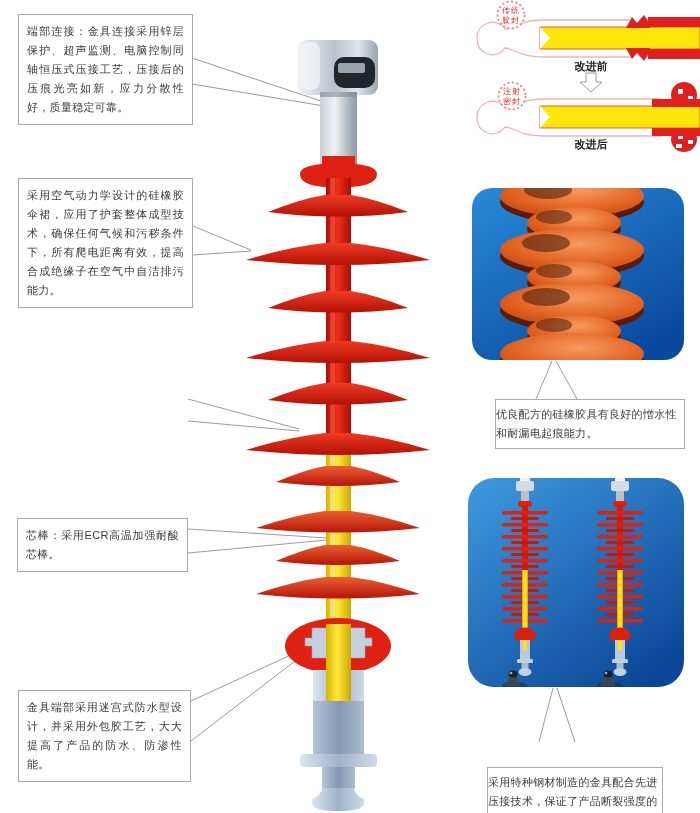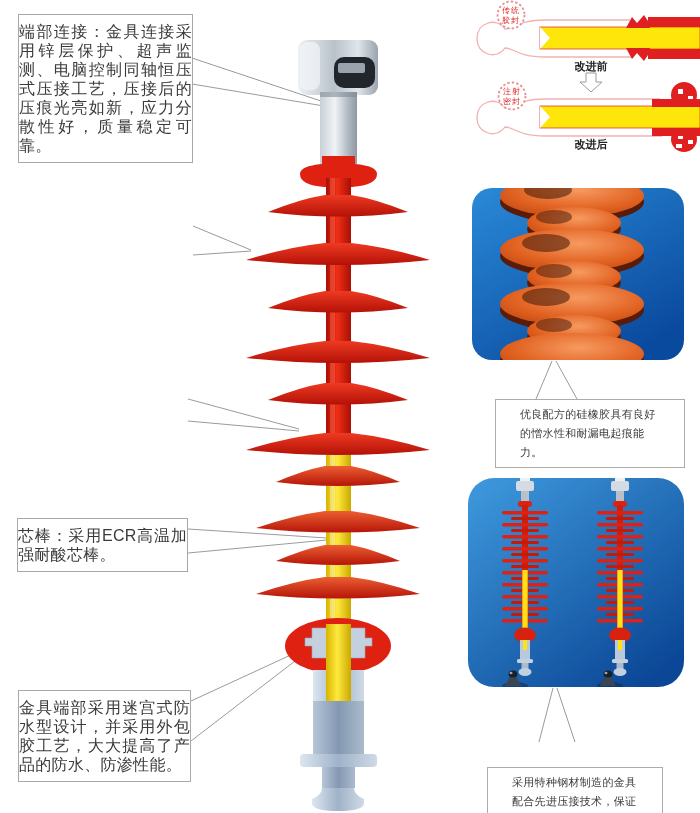--- a/index.html
+++ b/index.html
@@ -1,24 +1,24 @@
 <!DOCTYPE html>
 <html><head>
 <meta charset="utf-8">
 <style>
   html,body{margin:0;padding:0;background:#fff;}
   body{width:700px;height:813px;overflow:hidden;
        font-family:"Liberation Sans", sans-serif;}
   .stage{position:relative;width:620px;height:813px;background:#fff;}
   .overlay{position:absolute;left:0;top:0;z-index:1;}
   .callout{position:absolute;z-index:2;box-sizing:border-box;background:#fff;
-           border:1px solid #a8a8a8;padding:7px 0;font-size:16px;line-height:19px;
+           border:1px solid #a8a8a8;padding:7px 8px;font-size:11px;line-height:19px;
            color:#3a3a3a;letter-spacing:.3px;text-align:justify;}
   .caption{position:absolute;z-index:2;box-sizing:border-box;background:#fff;
-           border:1px solid #ababab;padding:5px 24px;font-size:11px;line-height:19px;
+           border:1px solid #ababab;padding:5px 0;font-size:11px;line-height:19px;
            color:#3a3a3a;letter-spacing:.3px;}
   .photo{position:absolute;z-index:2;overflow:hidden;}
   #photo-silicone{left:472px;top:188px;width:212px;height:172px;border-radius:20px;}
   #photo-fittings{left:468px;top:478px;width:216px;height:209px;border-radius:26px;}
   #callout-1{left:18px;top:14px;width:175px;}
   #callout-2{left:18px;top:178px;width:175px;}
   #callout-3{left:17px;top:388px;width:171px;}
   #callout-4{left:17px;top:518px;width:171px;}
   #callout-5{left:18px;top:690px;width:173px;}
   #caption-silicone{left:495px;top:399px;width:190px;}
@@ -181,20 +181,23 @@
         <text x="512" y="94" text-anchor="middle" font-size="8" fill="#e02020" letter-spacing="1">注射</text>
         <text x="512" y="104" text-anchor="middle" font-size="8" fill="#e02020" letter-spacing="1">密封</text>
       </g>
       <text x="591" y="148" text-anchor="middle" font-size="11" font-weight="600" fill="#222222">改进后</text>
     </g>
   </g>
 </svg>
 
 <div class="callout" id="callout-1">
   <span>端部连接：金具连接采用锌层保护、超声监测、电脑控制同轴恒压式压接工艺，压接后的压痕光亮如新，应力分散性好，质量稳定可靠。</span>
+</div>
+<div class="callout" id="callout-2">
+  <span>采用空气动力学设计的硅橡胶伞裙，应用了护套整体成型技术，确保任何气候和污秽条件下，所有爬电距离有效，提高合成绝缘子在空气中自洁排污能力。</span>
 </div>
 <div class="callout" id="callout-5">
   <span>金具端部采用迷宫式防水型设计，并采用外包胶工艺，大大提高了产品的防水、防渗性能。</span>
 </div>
 <div class="callout" id="callout-4">
   <span>芯棒：采用ECR高温加强耐酸芯棒。</span>
 </div>
 
 <div class="photo" id="photo-silicone">
   <svg width="212" height="172" viewBox="0 0 212 172">

